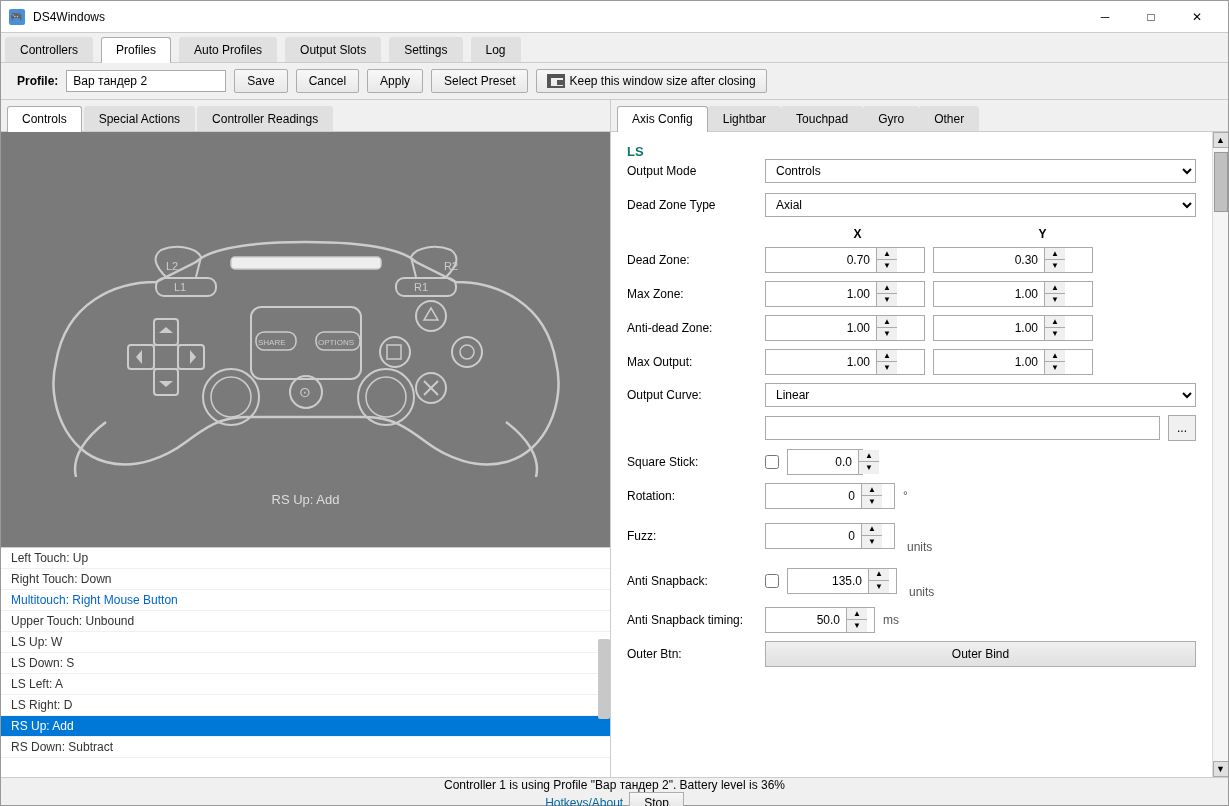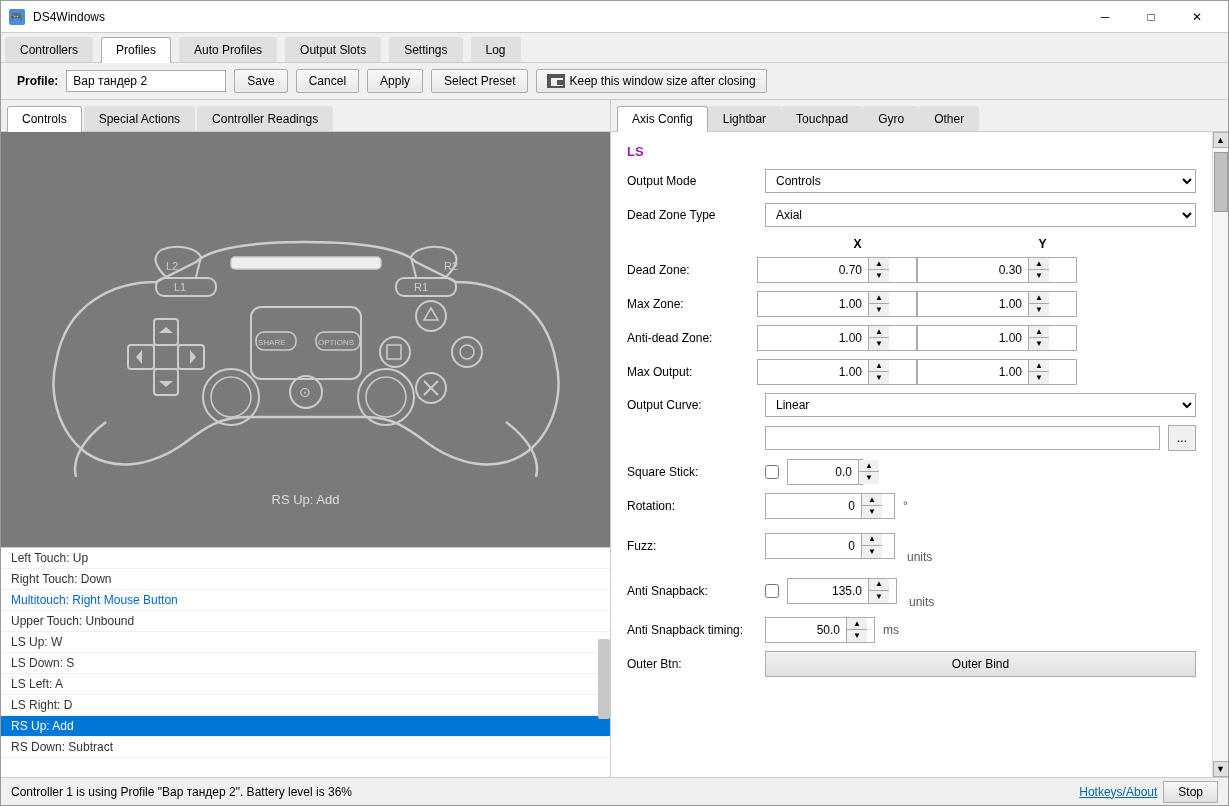--- a/index.html
+++ b/index.html
@@ -234,22 +234,21 @@
     }
     .right-content {
       flex: 1;
       overflow-y: auto;
       padding: 12px 16px;
       background: #fff;
     }
     .section-title {
       font-size: 13px;
       font-weight: 600;
-      margin-bottom: 10px;
-      color: #a21caf;
+      color: #0f766e;
     }
     .form-row {
       display: flex;
       align-items: center;
       margin-bottom: 10px;
       gap: 8px;
     }
     .form-label {
       font-size: 12px;
       width: 130px;
@@ -272,20 +271,21 @@
     .axis-header {
       width: 185px;
       text-align: center;
       font-size: 12px;
       font-weight: 600;
     }
     .axis-row {
       display: flex;
       align-items: center;
       margin-bottom: 8px;
+      gap: 8px;
     }
     .axis-label {
       font-size: 12px;
       width: 130px;
       flex-shrink: 0;
     }
     .spinbox {
       display: flex;
       align-items: center;
       border: 1px solid #aaa;
@@ -403,20 +403,21 @@
     }
     .status-bar {
       height: 28px;
       background: #f0f0f0;
       border-top: 1px solid #ccc;
       display: flex;
       align-items: center;
       padding: 0 10px;
       justify-content: space-between;
       font-size: 12px;
+      flex-direction: column;
     }
     .status-link {
       color: #0369a1;
       cursor: pointer;
       text-decoration: underline;
     }
     .stop-btn {
       padding: 3px 14px;
       font-size: 12px;
       border: 1px solid #adadad;

